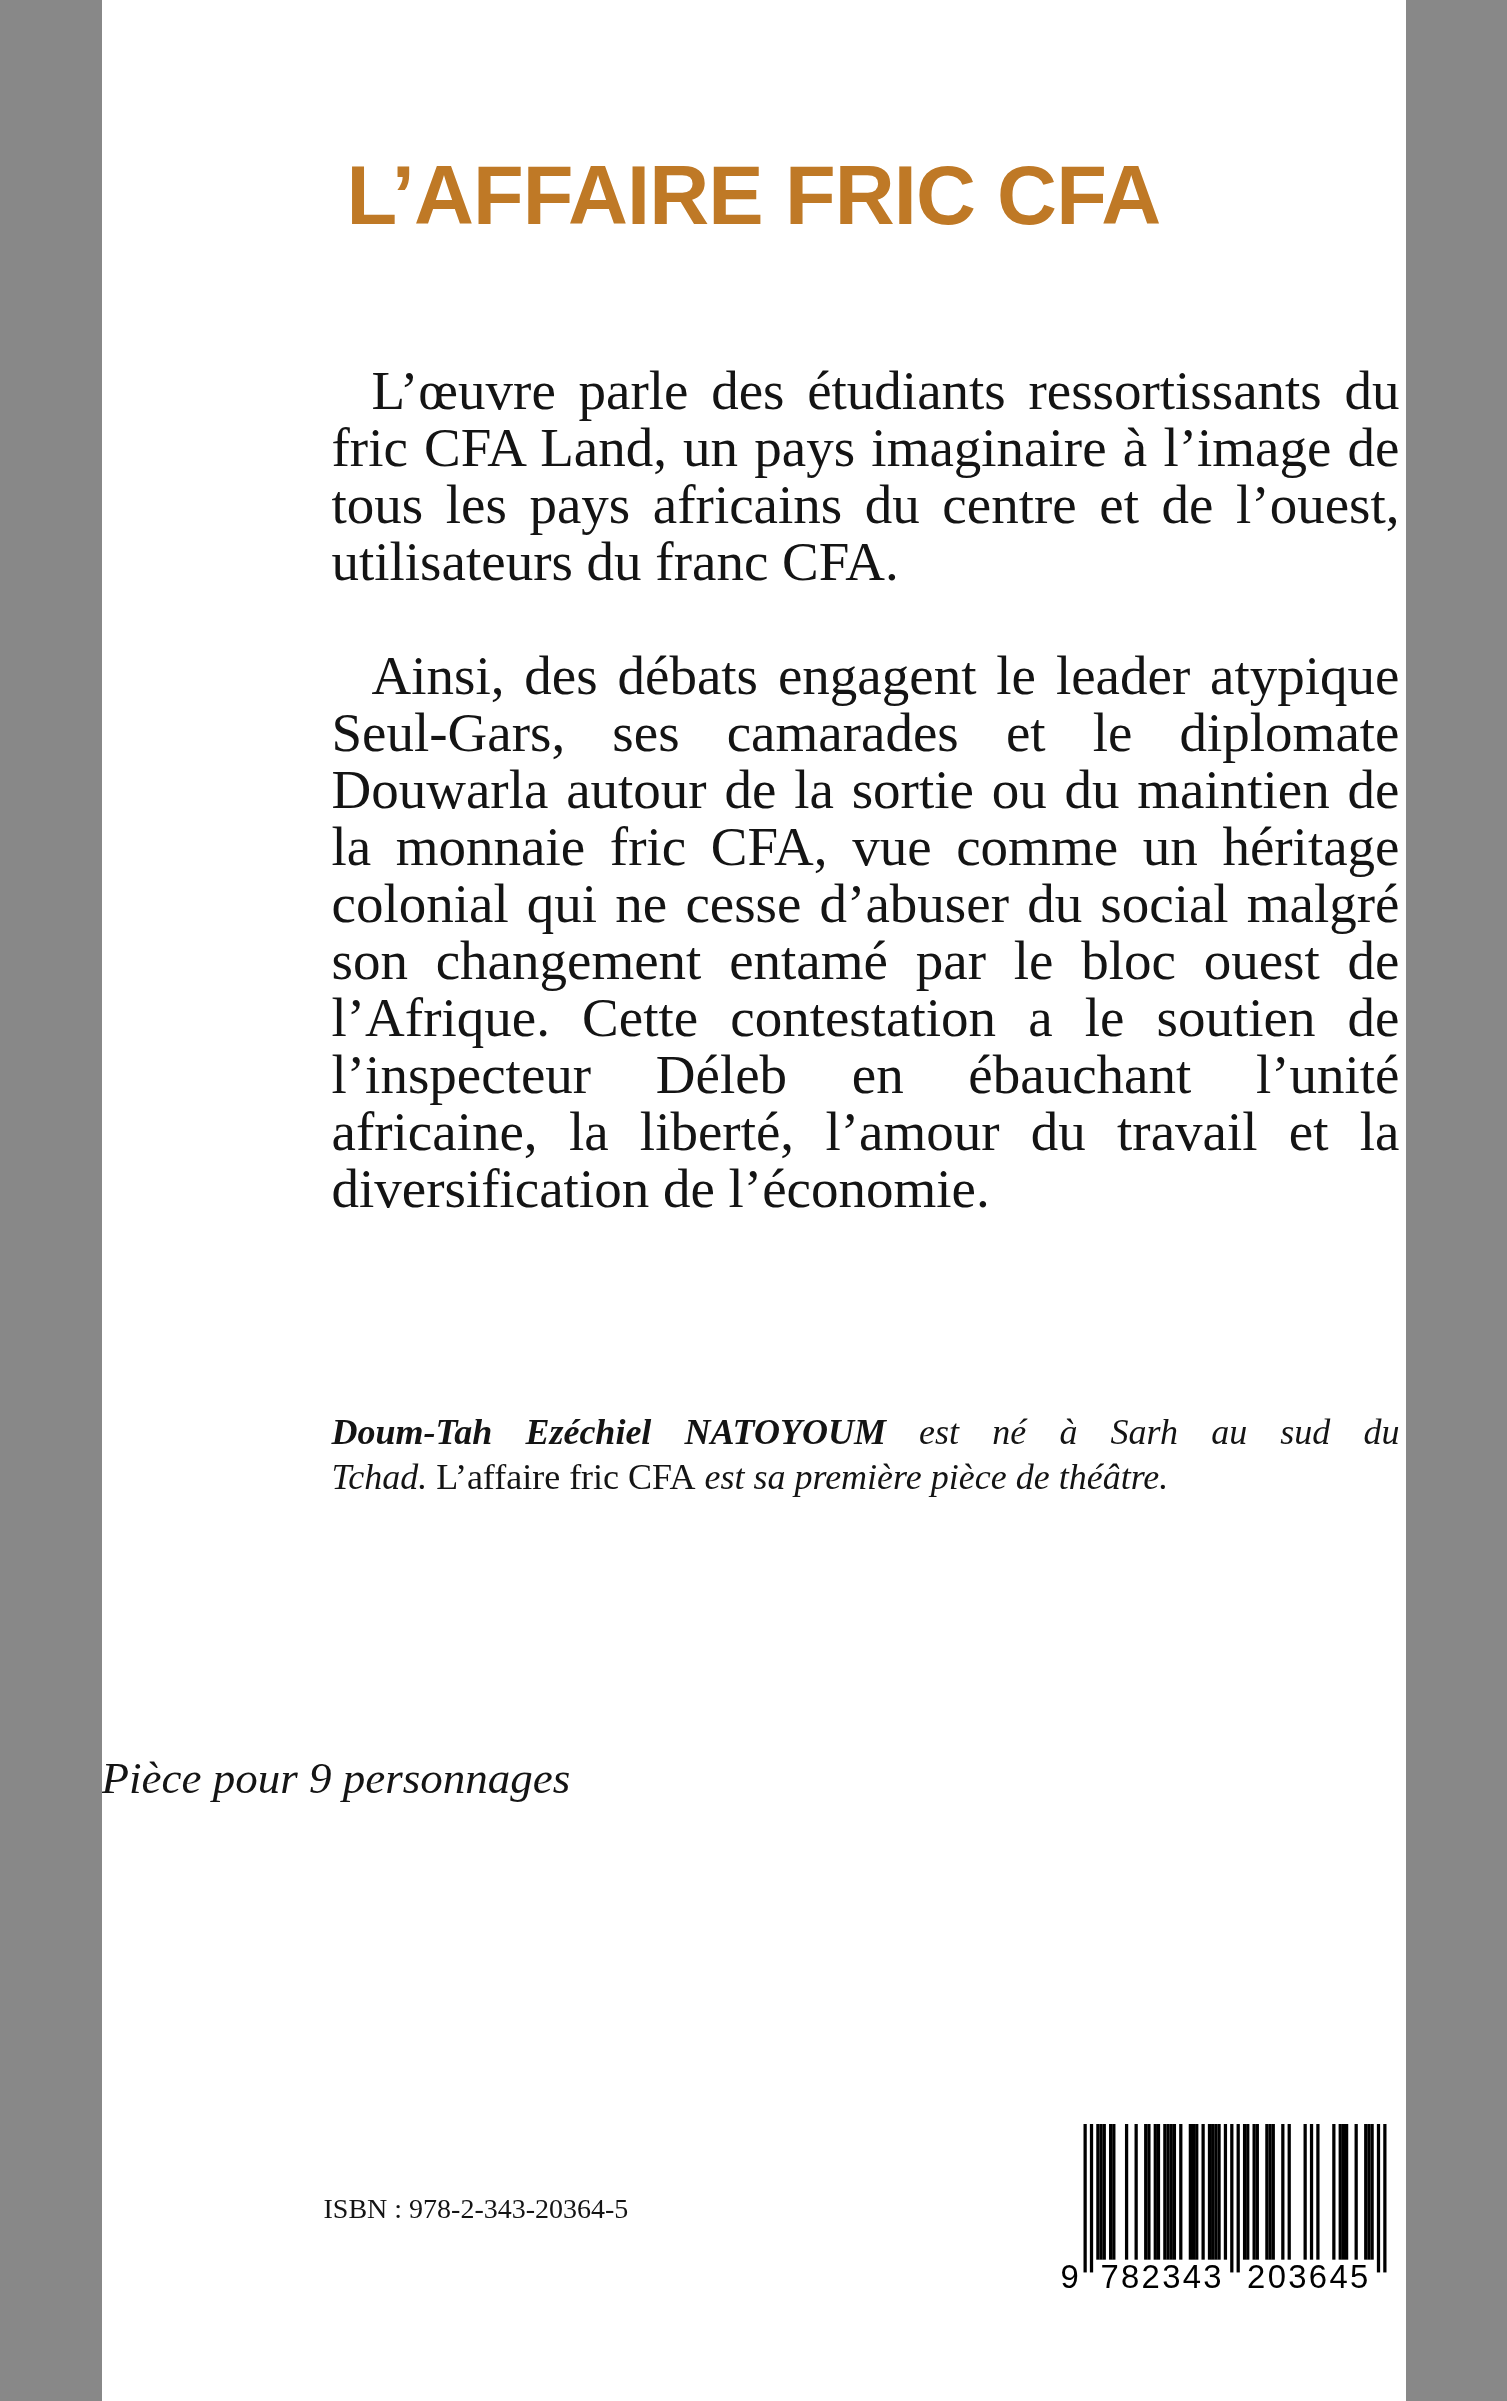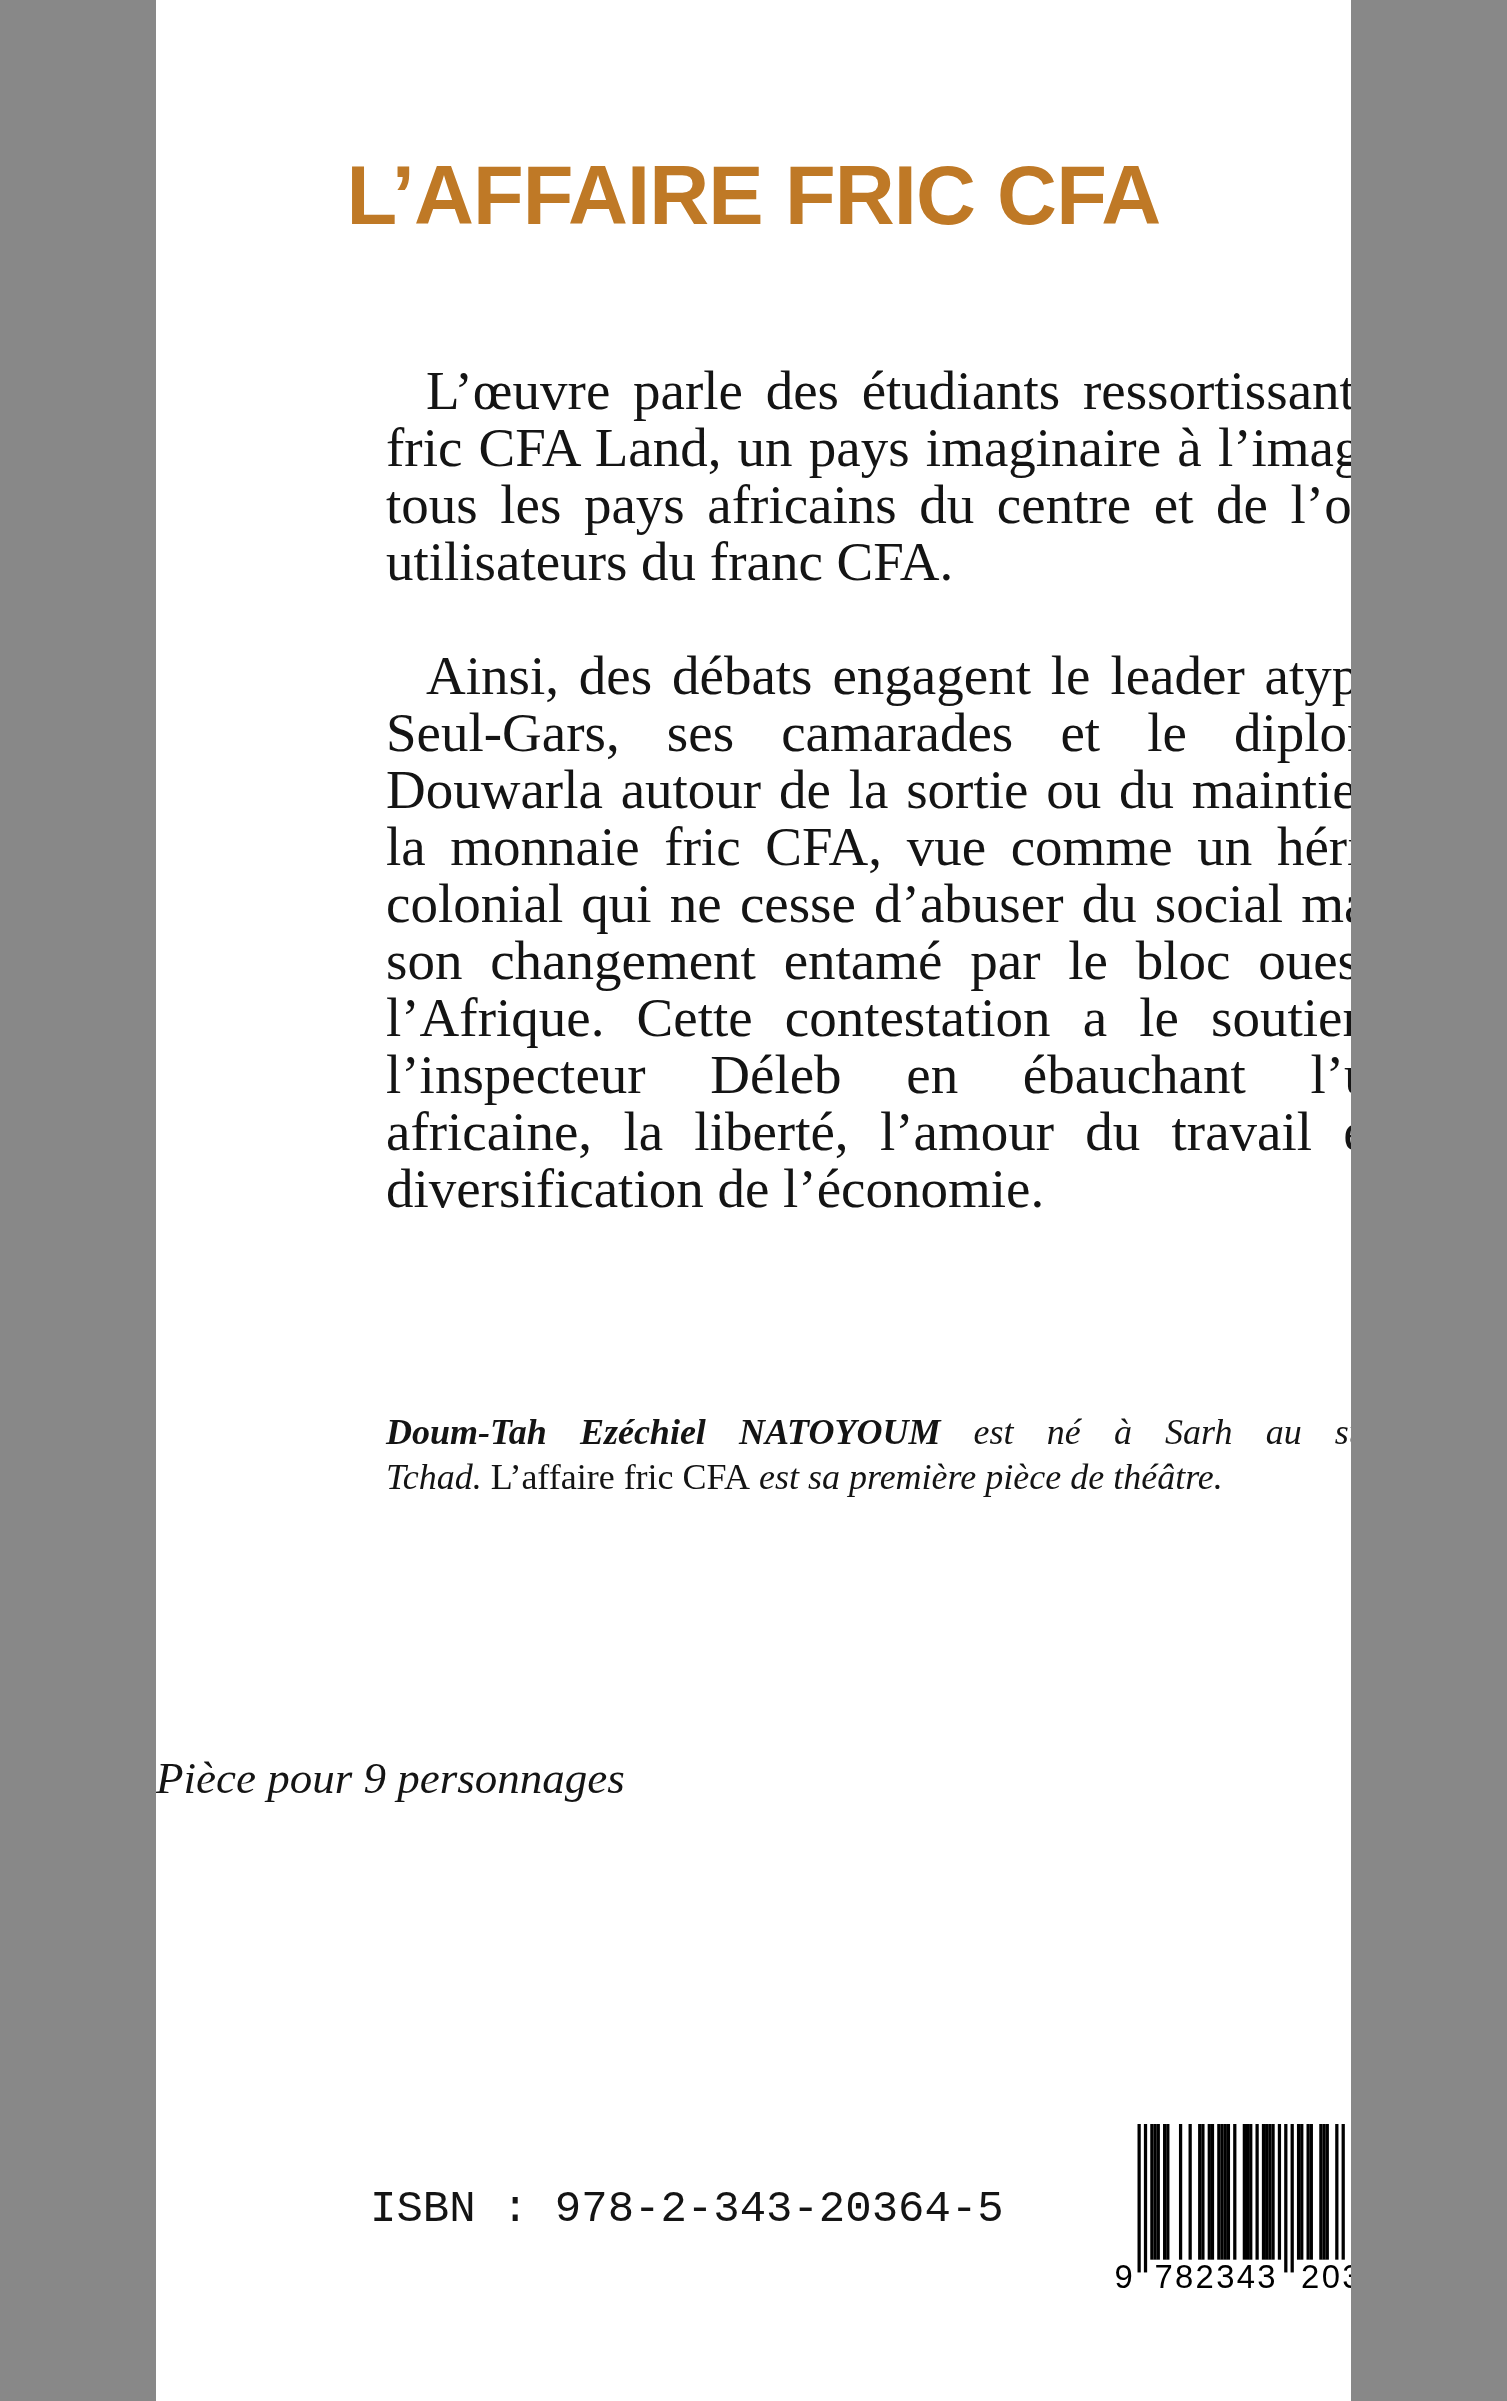--- a/index.html
+++ b/index.html
@@ -1,18 +1,18 @@
 <!DOCTYPE html>
 <html style="font-size:15px"><head>
 <meta charset="utf-8">
 <style>
   html,body{margin:0;padding:0;background:#888;}
   .page{
     position:relative;
-    width:1195px;height:2402px;
+    width:1304px;height:2402px;
     background:#ffffff;
     margin:0 auto;
     overflow:hidden;
     font-family:"Liberation Serif","DejaVu Serif",serif;
     color:#141414;
   }
   .title{
     position:absolute;
     top:150px;left:0;right:0;
     margin:0;
@@ -50,24 +50,23 @@
     position:absolute;
     left:0;right:0;top:1751px;
     margin:0;
     text-align:left;
     font-style:italic;
     font-size:45px;
     line-height:1.2;
   }
   .footer-left{
     position:absolute;
-    left:214px;top:2182px;
-    font-size:44px;
+    left:222px;top:2182px;
+    font-size:28px;
     line-height:54px;
-    font-family:Liberation Mono, monospace;
   }
   .barcode{
     position:absolute;
     left:956px;top:2124px;
     width:338px;height:166px;
   }
   .barcode rect{fill:#000;}
   .bc-digit{
     font-family:"Liberation Sans","DejaVu Sans",sans-serif;
     font-size:10.3px;

